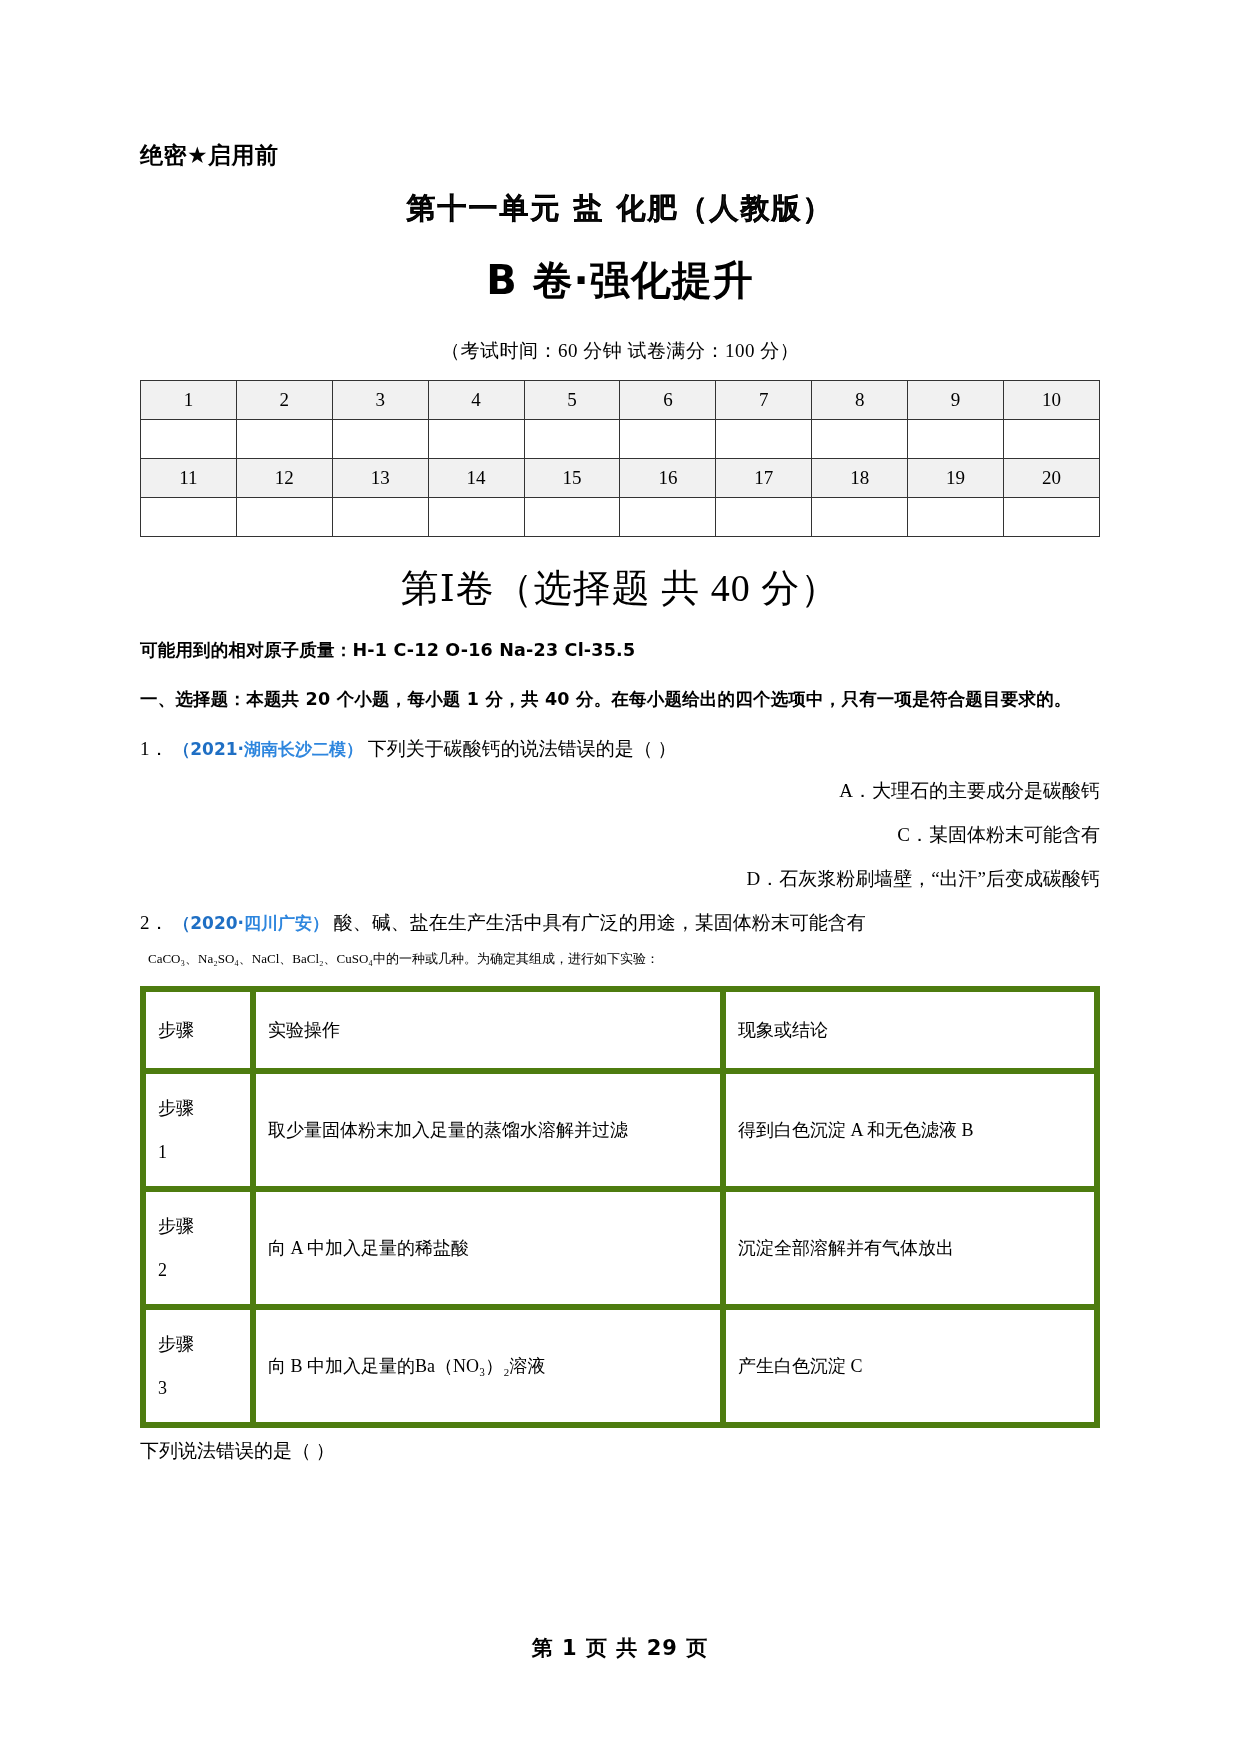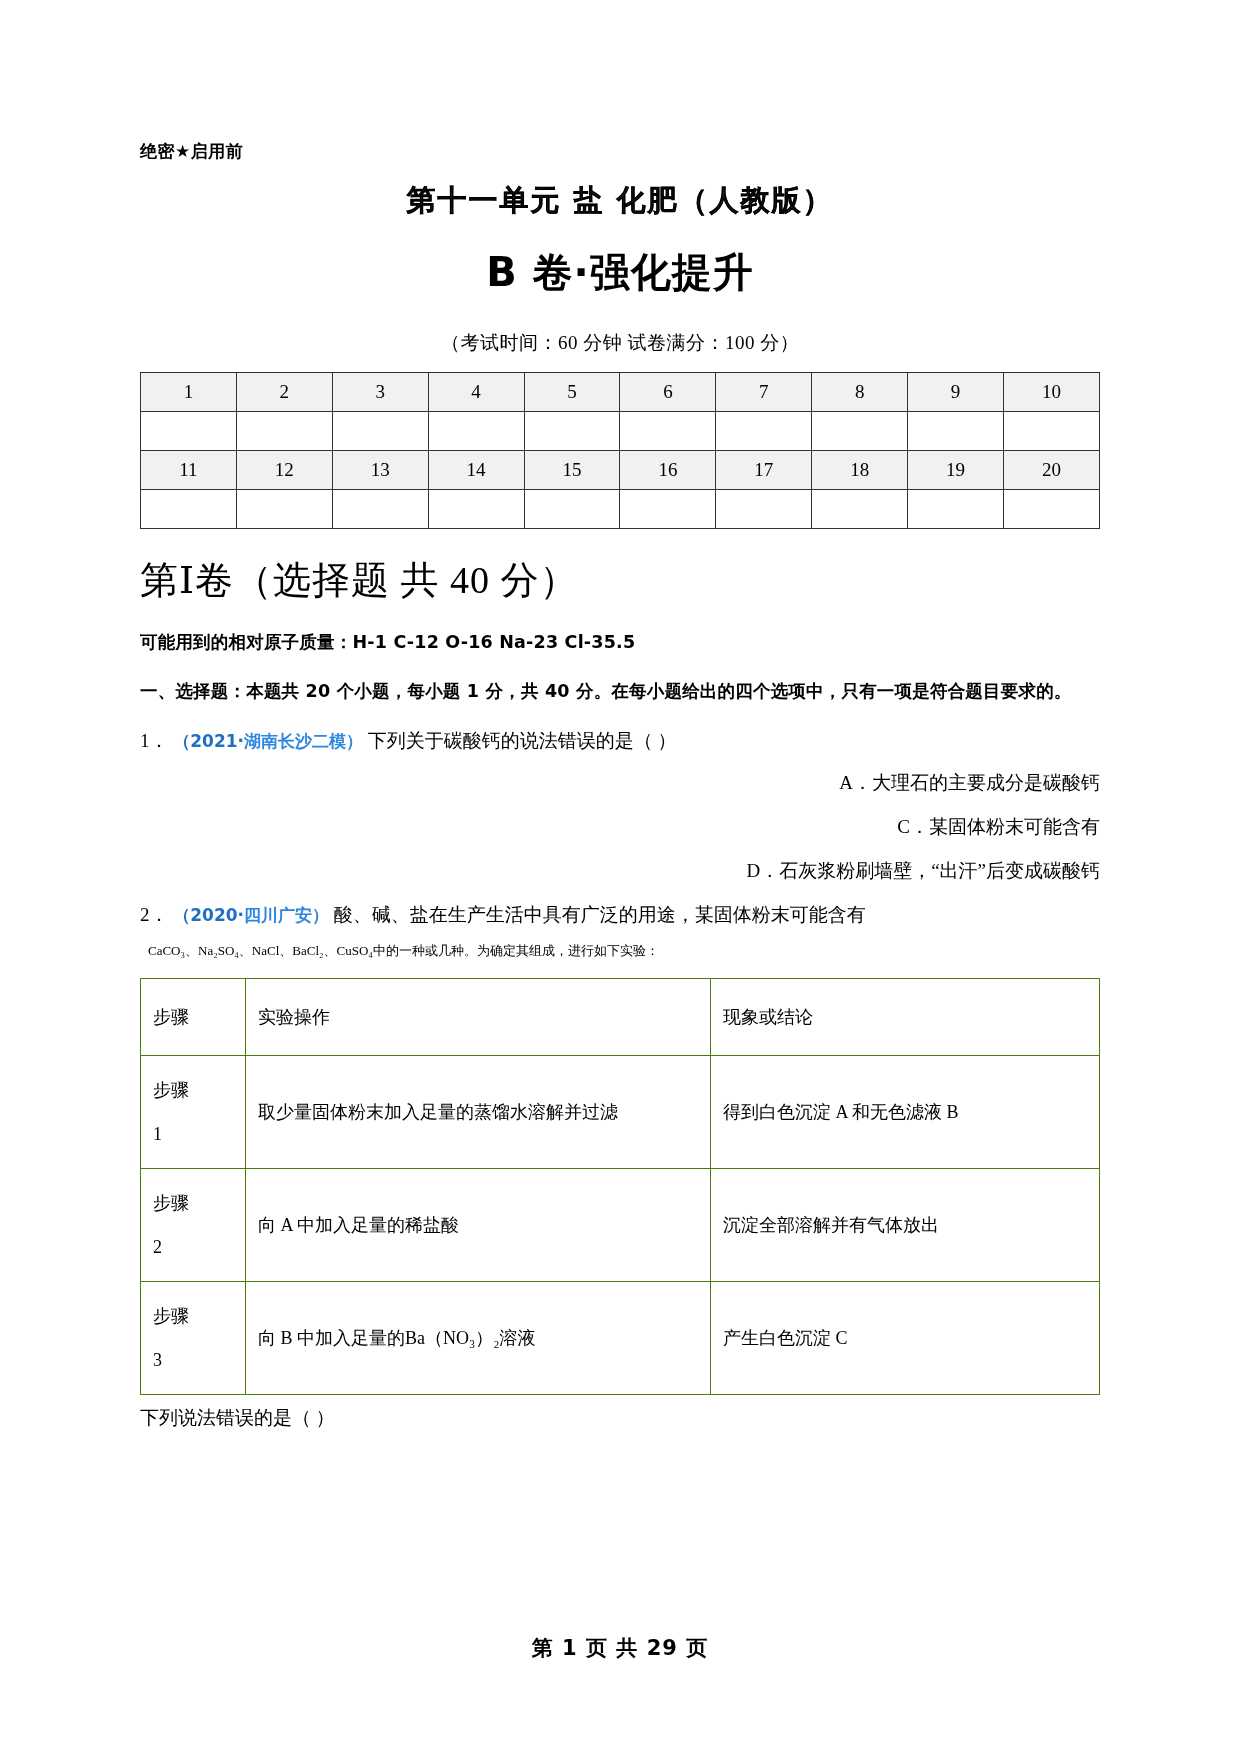--- a/index.html
+++ b/index.html
@@ -20,21 +20,21 @@
     width: 1240px;
     height: 1754px;
     box-sizing: border-box;
     padding: 140px 140px 0 140px;
   }
 
   
   .secrecy {
     font-family: "DejaVu Sans", "Liberation Sans", sans-serif;
     font-weight: bold;
-    font-size: 17px;
+    font-size: 23px;
     letter-spacing: 0.5px;
     margin: 0 0 18px 0;
   }
 
   
   .doc-title {
     text-align: center;
     font-family: "DejaVu Sans", "Liberation Sans", sans-serif;
     font-weight: bold;
     font-size: 29px;
@@ -75,20 +75,21 @@
   }
   table.answer-grid td.num {
     background: #f1f1f1;
   }
   table.answer-grid td.blank {
     background: #ffffff;
   }
 
   
   .volume-heading {
+    text-align: center;
     font-size: 38px;
     letter-spacing: 1px;
     margin: 26px 0 24px 0;
   }
 
   
   .atomic-mass {
     font-family: "DejaVu Sans", "Liberation Sans", sans-serif;
     font-weight: bold;
     font-size: 17.5px;
@@ -128,21 +129,21 @@
   .src .loc { color: #2e86de; }
 
   
   table.exp-table {
     border-collapse: collapse;
     width: 100%;
     table-layout: fixed;
     margin: 14px 0 10px 0;
   }
   table.exp-table td {
-    border: 1px solid #4d7c0f;
+    border: 6px solid #4d7c0f;
     font-size: 18px;
     padding: 10px 12px;
     vertical-align: middle;
     line-height: 1.9;
     margin-top: 32px;
   }
   td.c-step { width: 80px; vertical-align: top; padding-top: 12px; }
   td.c-op   { width: 440px; }
   td.c-res  { }
   .step-lbl { display: block; }

